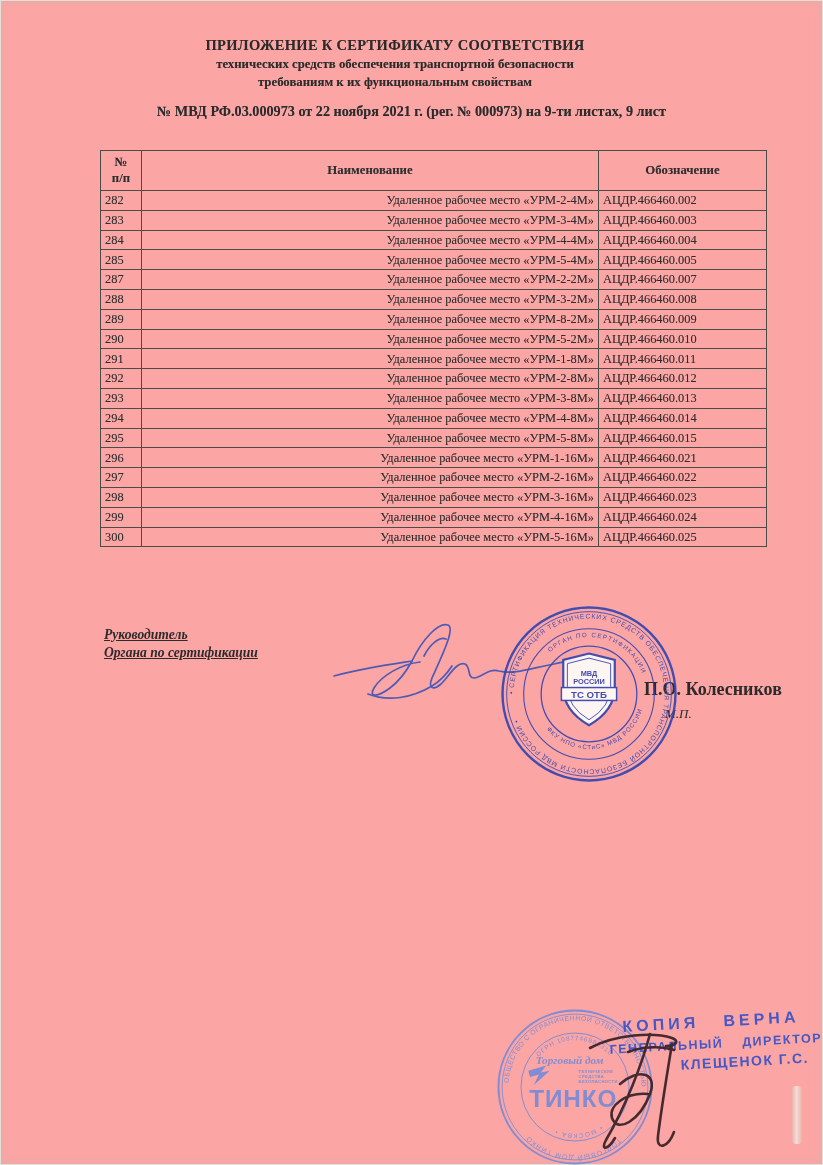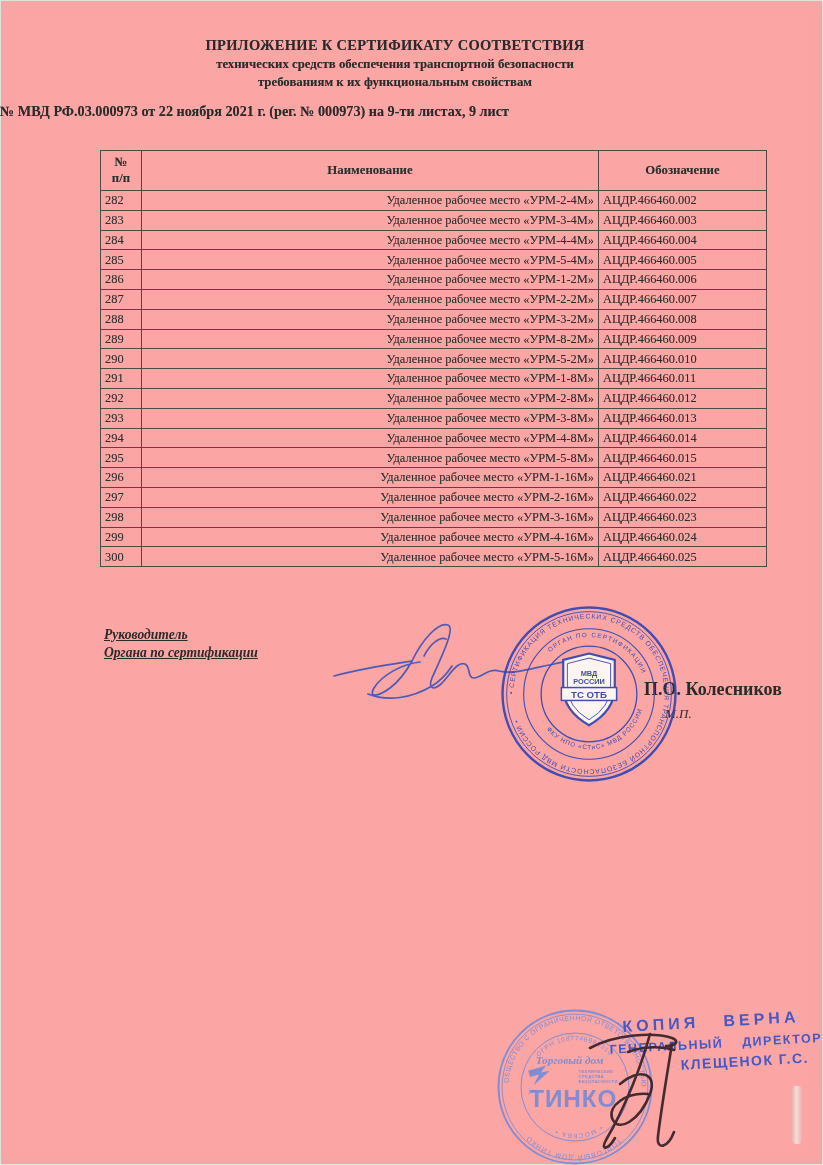--- a/index.html
+++ b/index.html
@@ -14,21 +14,21 @@
     position:absolute; inset:0;
     background:#fca5a5;
     box-shadow: inset 0 0 0 1px #e3e0d8, inset 0 0 14px rgba(190,185,172,.35);
     color:#2b2b2b;
   }
   
   .doc-header { position:absolute; top:37px; left:0; width:790px; text-align:center; }
   .doc-header .t1 { font-size:14.5px; font-weight:bold; letter-spacing:.3px; }
   .doc-header .t2 { font-size:12.8px; font-weight:bold; margin-top:3px; }
   .doc-header .t3 { font-size:12.8px; font-weight:bold; margin-top:3px; }
-  .doc-number { position:absolute; top:103px; left:0; width:823px; 
+  .doc-number { position:absolute; top:103px; left:0; width:823px; text-align:center;
                 font-size:14.2px; font-weight:bold; }
   .doc-header div, .doc-number { text-shadow:0 0 .5px rgba(60,60,60,.45); }
 
   
   table.main {
     position:absolute; left:100px; top:150px; width:666px;
     border-collapse:collapse; table-layout:fixed;
     font-size:12.4px; color:#2e2e2e;
   }
   table.main col.c-num { width:41px; }
@@ -120,25 +120,20 @@
       <td class="name">Удаленное рабочее место «УРМ-4-4М»</td>
       <td class="des">АЦДР.466460.004</td>
     </tr>
 
     <tr>
       <td class="num">285</td>
       <td class="name">Удаленное рабочее место «УРМ-5-4М»</td>
       <td class="des">АЦДР.466460.005</td>
     </tr>
 
-    <tr>
-      <td class="num">286</td>
-      <td class="name">Удаленное рабочее место «УРМ-1-2М»</td>
-      <td class="des">АЦДР.466460.006</td>
-    </tr>
 
     <tr>
       <td class="num">287</td>
       <td class="name">Удаленное рабочее место «УРМ-2-2М»</td>
       <td class="des">АЦДР.466460.007</td>
     </tr>
 
     <tr>
       <td class="num">288</td>
       <td class="name">Удаленное рабочее место «УРМ-3-2М»</td>

